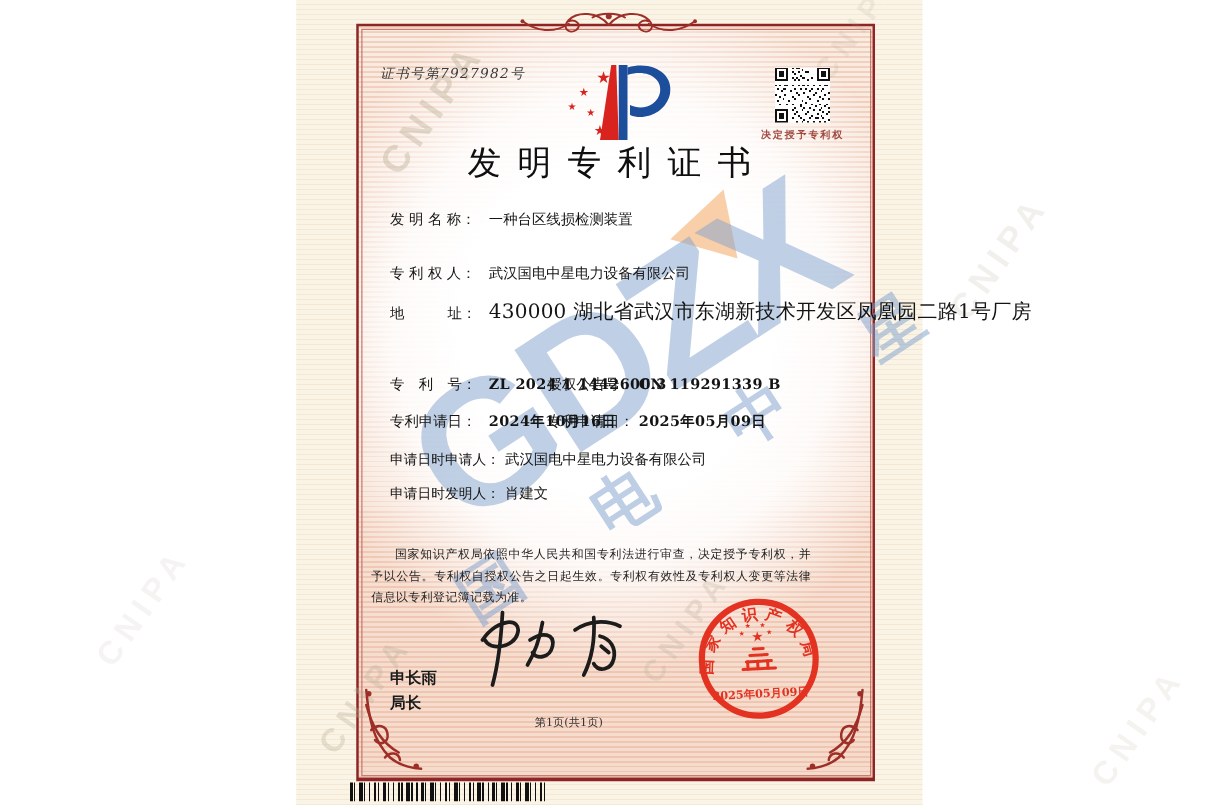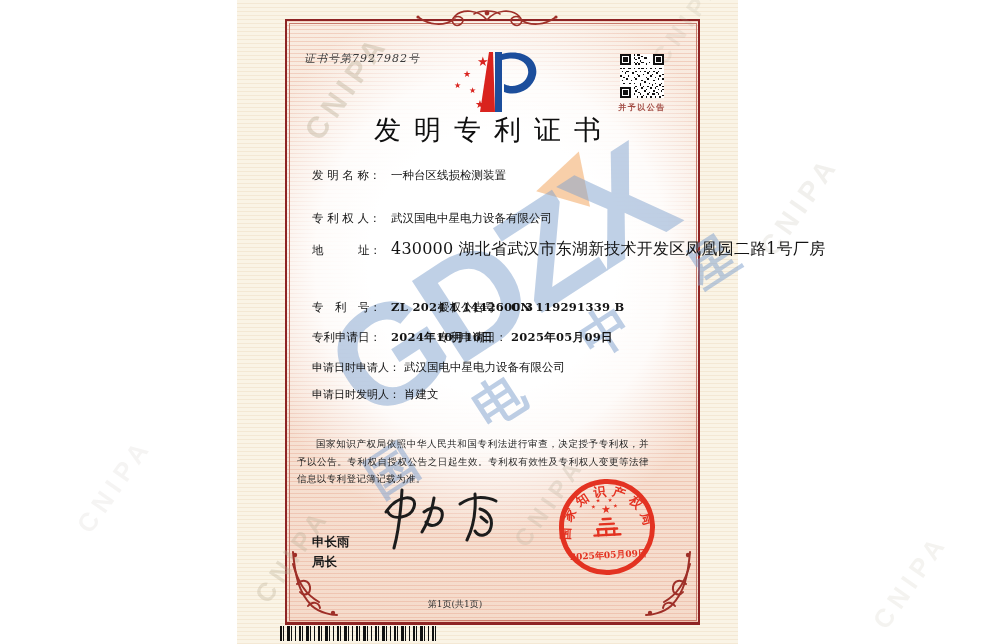--- a/index.html
+++ b/index.html
@@ -51,21 +51,21 @@
   .statement{position:absolute;left:297px;top:435px;width:352px;z-index:5;font-size:9.5px;line-height:17.5px;
     text-align:justify;text-indent:2em;letter-spacing:.4px;color:#1f1f1f;}
   
   .signer-title{position:absolute;left:312px;top:510px;z-index:5;font-family:"Liberation Sans",sans-serif;
     font-size:12.5px;font-weight:bold;margin-top:44px;}
   .signer-name{position:absolute;left:312px;top:534px;z-index:5;font-family:"Liberation Sans",sans-serif;
     font-size:12.5px;font-weight:bold;}
   .signature{position:absolute;left:372px;top:482px;z-index:6;}
   .seal{position:absolute;left:557px;top:477px;z-index:7;transform:rotate(-3deg);opacity:.95;}
   
-  .page-info{position:absolute;left:237px;top:598px;width:436px;z-index:5;text-align:center;
+  .page-info{position:absolute;left:237px;top:572px;width:436px;z-index:5;text-align:center;
     font-size:9px;color:#333;}
   .barcode{position:absolute;left:280px;top:626px;width:156px;height:15px;z-index:5;
     background:repeating-linear-gradient(90deg,#101010 0 2px,rgba(0,0,0,0) 2px 3px,#101010 3px 4px,
       rgba(0,0,0,0) 4px 7px,#101010 7px 10px,rgba(0,0,0,0) 10px 11px,#101010 11px 12px,
       rgba(0,0,0,0) 12px 15px,#101010 15px 16px,rgba(0,0,0,0) 16px 19px);}
 </style>
 </head>
 <body>
 
 <div class="canvas">
@@ -141,21 +141,21 @@
         <rect x="0" y="22" width="7" height="7"></rect>
       <rect x="1" y="1" width="5" height="5" fill="#fff"></rect>
         <rect x="23" y="1" width="5" height="5" fill="#fff"></rect>
         <rect x="1" y="23" width="5" height="5" fill="#fff"></rect>
       <rect x="2" y="2" width="3" height="3"></rect>
         <rect x="24" y="2" width="3" height="3"></rect>
         <rect x="2" y="24" width="3" height="3"></rect>
       <path d="M9 0h1v1h-1zM11 0h2v1h-2zM14 1h1v1h-1zM9 2h1v1h-1zM12 2h1v1h-1zM16 2h2v1h-2zM10 3h1v1h-1zM13 4h1v1h-1zM9 5h1v1h-1zM11 5h1v1h-1zM14 5h2v1h-2zM10 6h1v1h-1zM12 6h1v1h-1zM17 6h1v1h-1zM19 5h1v1h-1zM0 9h1v1h-1zM2 9h1v1h-1zM5 9h2v1h-2zM9 9h1v1h-1zM12 9h1v1h-1zM14 9h2v1h-2zM17 9h1v1h-1zM20 9h1v1h-1zM23 9h1v1h-1zM26 9h2v1h-2zM1 11h1v1h-1zM4 11h2v1h-2zM10 11h1v1h-1zM13 11h1v1h-1zM16 11h1v1h-1zM19 11h1v1h-1zM22 11h1v1h-1zM25 11h1v1h-1zM3 12h1v1h-1zM8 12h1v1h-1zM18 12h1v1h-1zM24 12h1v1h-1zM11 13h1v1h-1zM15 13h1v1h-1zM21 13h1v1h-1zM28 13h1v1h-1zM0 14h1v1h-1zM5 14h1v1h-1zM12 14h1v1h-1zM20 14h1v1h-1zM26 14h1v1h-1zM2 15h1v1h-1zM9 15h1v1h-1zM17 15h1v1h-1zM23 15h1v1h-1zM4 16h1v1h-1zM10 16h1v1h-1zM18 16h1v1h-1zM25 16h1v1h-1zM28 16h1v1h-1zM1 17h1v1h-1zM7 17h1v1h-1zM14 17h1v1h-1zM22 17h1v1h-1zM16 18h1v1h-1zM2 19h1v1h-1zM6 19h1v1h-1zM9 19h1v1h-1zM13 19h1v1h-1zM19 19h1v1h-1zM23 19h1v1h-1zM27 19h1v1h-1zM13 20h1v1h-1zM21 20h1v1h-1zM26 20h1v1h-1zM10 21h1v1h-1zM15 21h1v1h-1zM18 21h1v1h-1zM24 21h1v1h-1zM28 21h1v1h-1zM9 22h1v1h-1zM14 22h1v1h-1zM20 22h1v1h-1zM23 22h1v1h-1zM11 23h1v1h-1zM17 23h1v1h-1zM25 23h1v1h-1zM28 23h1v1h-1zM10 24h1v1h-1zM16 24h1v1h-1zM22 24h1v1h-1zM27 24h1v1h-1zM12 25h1v1h-1zM19 25h1v1h-1zM24 25h1v1h-1zM9 26h1v1h-1zM13 26h1v1h-1zM18 26h1v1h-1zM21 26h2v1h-2zM25 26h1v1h-1zM15 27h1v1h-1zM28 27h1v1h-1zM11 28h1v1h-1zM14 28h1v1h-1zM17 28h1v1h-1zM20 28h1v1h-1zM23 28h1v1h-1zM26 28h1v1h-1z"></path>
     </g>
   </svg>
-  <div class="qr-caption">并予以公告</div>
+  <div class="qr-caption">决定授予专利权</div>
 
   <div class="title">发明专利证书</div>
 
   <div class="row" style="top:168px">
     <span class="flabel">发 明 名 称：</span><span class="fvalue">一种台区线损检测装置</span>
   </div>
   <div class="row" style="top:211px">
     <span class="flabel">专 利 权 人：</span><span class="fvalue">武汉国电中星电力设备有限公司</span>
   </div>
   <div class="row addr" style="top:239px">

